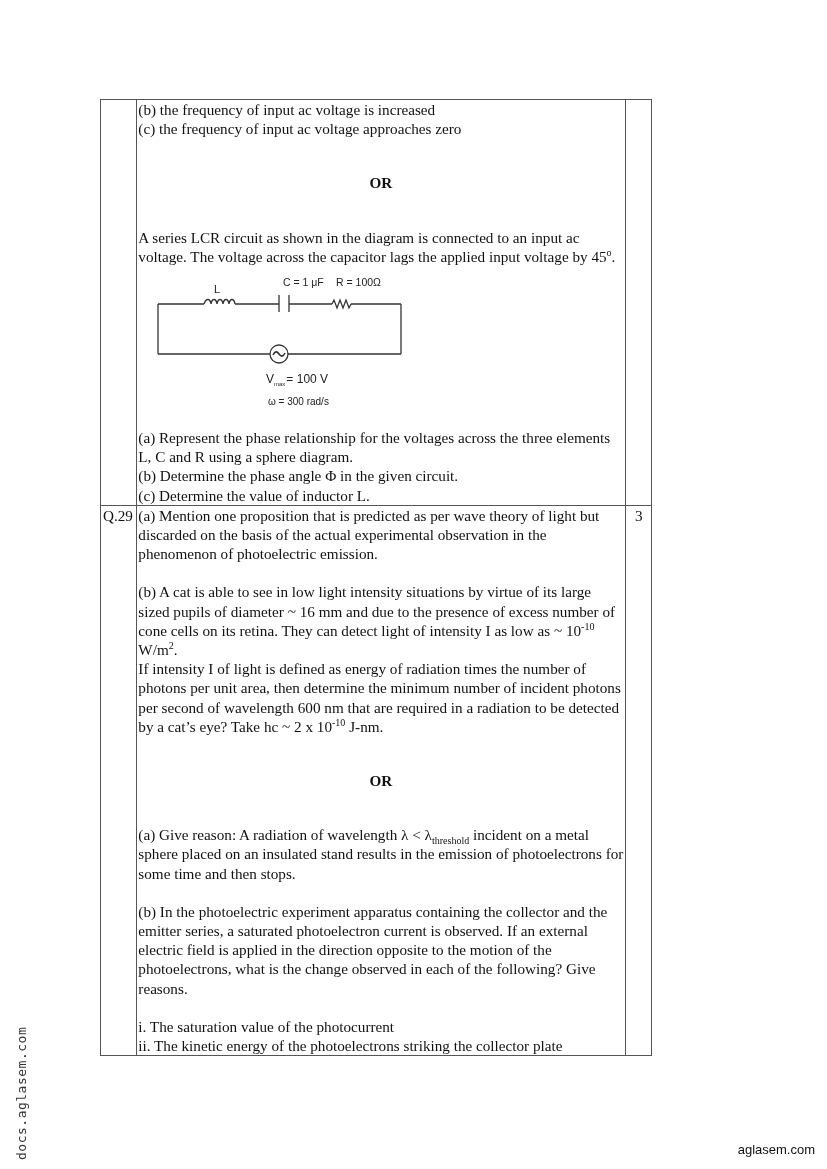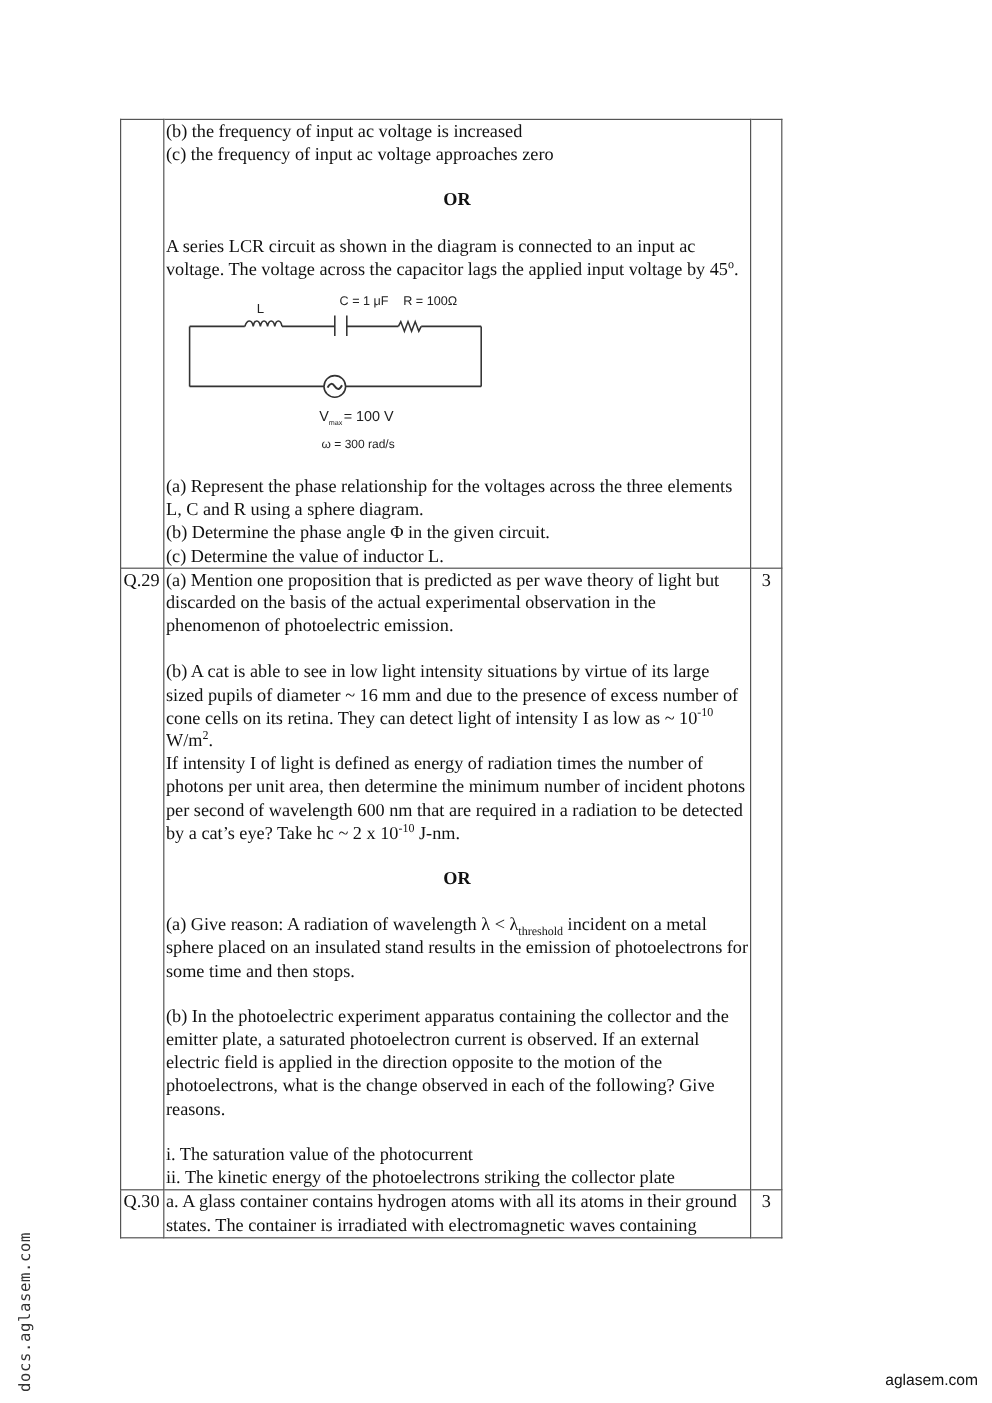--- a/index.html
+++ b/index.html
@@ -5,21 +5,21 @@
   html, body { margin: 0; padding: 0; background: #ffffff; }
   body { width: 827px; height: 1169px; position: relative; overflow: hidden;
          font-family: "Liberation Serif", serif; color: #111; }
   .page-table { position: absolute; left: 100px; top: 99px; width: 552px;
                 border-collapse: collapse; font-size: 15.2px; line-height: 19.2px; }
   .page-table td { border: 1.3px solid #555; vertical-align: top; padding: 0; }
   .qnum { width: 38px; padding-left: 2px !important; }
   .marks { width: 48px; text-align: center; }
   .content { padding-left: 1px !important; padding-right: 2px !important; }
   .line { display: block; white-space: nowrap; }
-  .or { display: block; text-align: center; font-weight: bold; margin: 0; }
+  .or { display: block; text-align: center; font-weight: bold; margin: 16px; }
   .gap { display: block; height: 19px; }
   sup, sub { font-size: 10px; line-height: 0; }
   .circuit { display: block; width: 280px; height: 140px; margin: 4px 0 18px 8px; }
   .watermark-left { position: absolute; left: 14px; top: 1160px; transform-origin: left top;
                     transform: rotate(-90deg); font-family: "DejaVu Sans Mono", monospace;
                     font-size: 13px; color: #333; letter-spacing: 0.5px; }
   .watermark-right { position: absolute; right: 12px; top: 1142px;
                      font-family: "Liberation Sans", sans-serif; font-weight: normal;
                      font-size: 13px; color: #111; }
   .sv { font-family: "Liberation Sans", sans-serif; fill: #222; }
@@ -95,36 +95,28 @@
       <span class="line">per second of wavelength 600 nm that are required in a radiation to be detected</span>
       <span class="line"><span>by a cat’s eye? Take hc ~ 2 x 10</span><sup>-10</sup><span> J-nm.</span></span>
       <span class="gap"></span>
       <span class="or">OR</span>
       <span class="gap"></span>
       <span class="line"><span>(a) Give reason: A radiation of wavelength λ &lt; λ</span><sub>threshold</sub><span> incident on a metal</span></span>
       <span class="line">sphere placed on an insulated stand results in the emission of photoelectrons for</span>
       <span class="line">some time and then stops.</span>
       <span class="gap"></span>
       <span class="line">(b) In the photoelectric experiment apparatus containing the collector and the</span>
-      <span class="line">emitter plate, a saturated photoelectron current is observed. If an external</span>
+      <span class="line">emitter series, a saturated photoelectron current is observed. If an external</span>
       <span class="line">electric field is applied in the direction opposite to the motion of the</span>
       <span class="line">photoelectrons, what is the change observed in each of the following? Give</span>
       <span class="line">reasons.</span>
       <span class="gap"></span>
       <span class="line">i. The saturation value of the photocurrent</span>
       <span class="line">ii. The kinetic energy of the photoelectrons striking the collector plate</span>
     </td>
     <td class="marks">3</td>
   </tr>
 
-  <tr>
-    <td class="qnum">Q.30</td>
-    <td class="content">
-      <span class="line">a. A glass container contains hydrogen atoms with all its atoms in their ground</span>
-      <span class="line">states. The container is irradiated with electromagnetic waves containing</span>
-    </td>
-    <td class="marks">3</td>
-  </tr>
 </tbody>
   </table>
 
 <div class="watermark-left">docs.aglasem.com</div>
 <div class="watermark-right">aglasem.com</div>
 
 </body></html>

